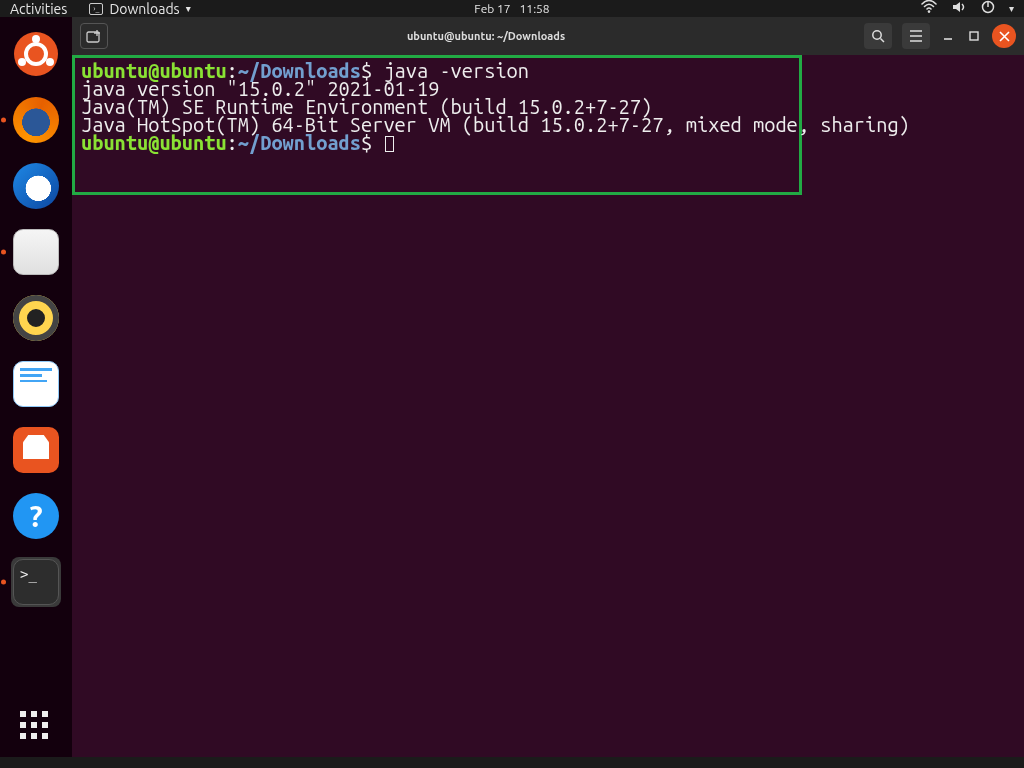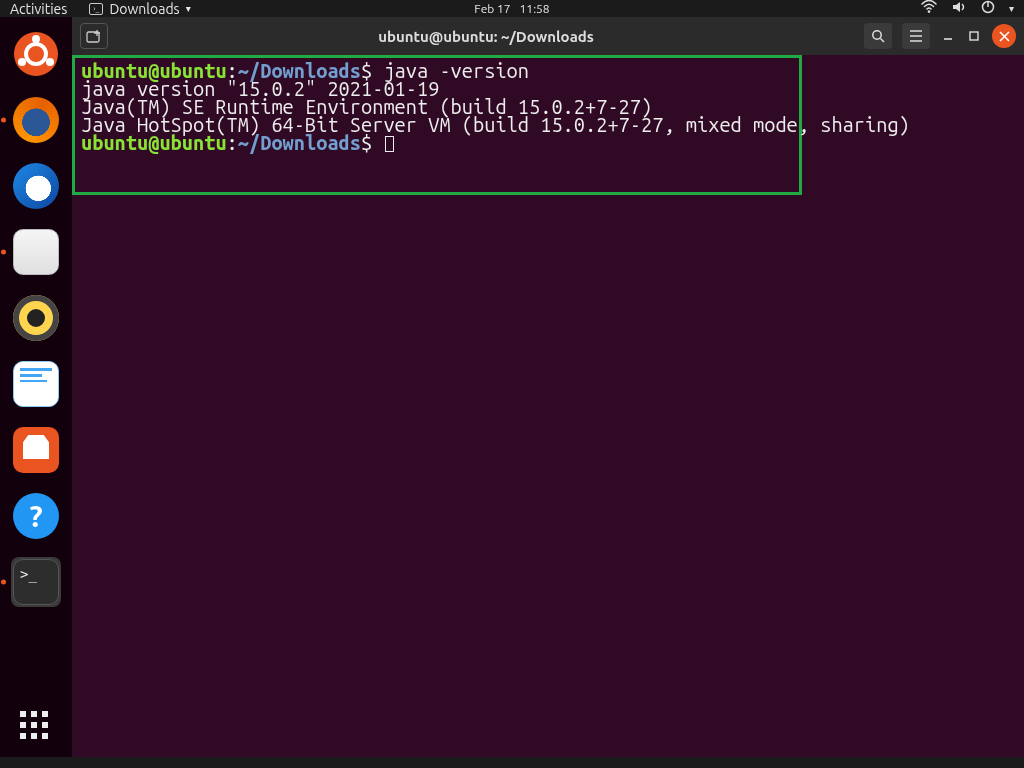--- a/index.html
+++ b/index.html
@@ -92,21 +92,21 @@
     left: 72px; top: 0; right: 0;
     background: #300a24;
   }
   .titlebar {
     height: 38px;
     background: #2b2b2b;
     display: flex;
     align-items: center;
     padding: 12px 8px;
     color: #ddd;
-    font-size: 15px;
+    font-size: 11px;
     font-weight: 600;
   }
   .titlebar .newtab {
     width: 28px; height: 26px; border:1px solid #555; border-radius:4px;
     display:flex; align-items:center; justify-content:center; color:#ccc; font-size:15px;
   }
   .titlebar .title { flex:1; text-align:center; }
   .titlebar .btns { display:flex; gap:10px; align-items:center; }
   .tb-btn {
     width: 28px; height: 26px; border-radius:4px; background:#3a3a3a;

